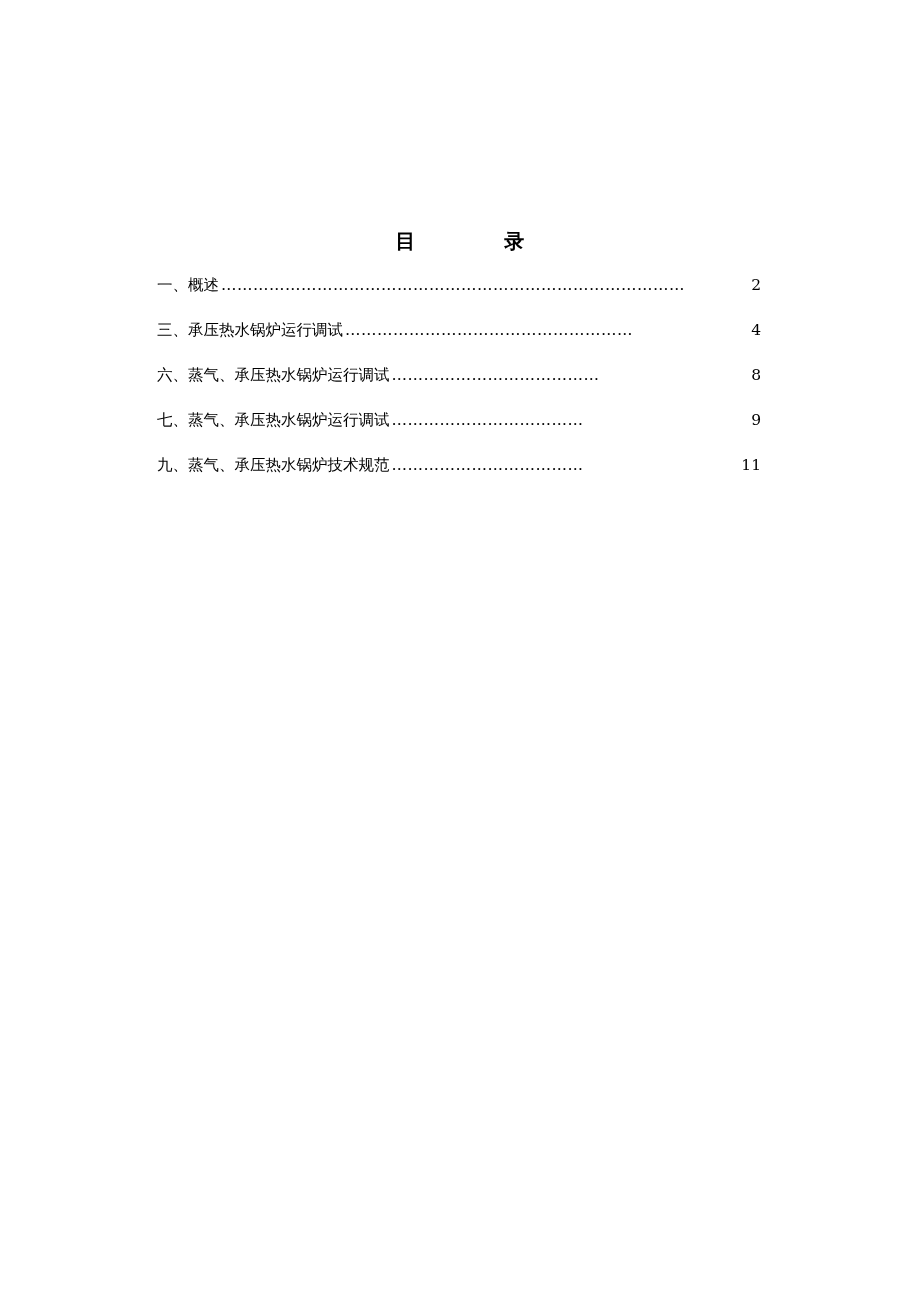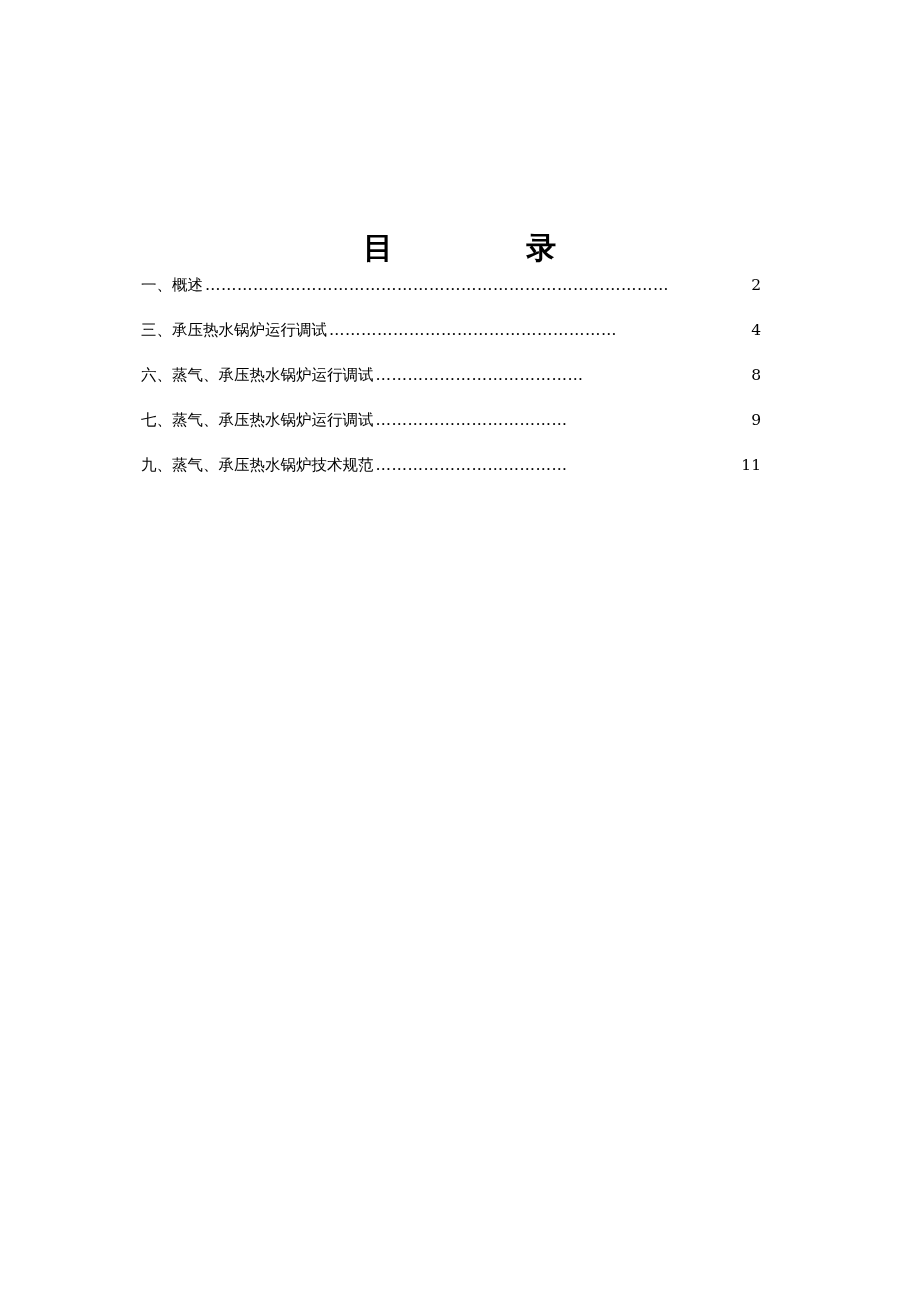--- a/index.html
+++ b/index.html
@@ -22,40 +22,41 @@
     box-sizing: border-box;
   }
   .doc-title {
     position: absolute;
     top: 228px;
     left: 0;
     width: 920px;
     text-align: center;
     font-family: "DejaVu Serif", "Liberation Serif", serif;
     font-weight: bold;
-    font-size: 30px;
+    font-size: 20px;
     letter-spacing: 0.02em;
     color: #000000;
     white-space: pre;
   }
   .toc {
     position: absolute;
     top: 278px;
     left: 141px;
     width: 620px;
   }
   .toc-entry {
     display: flex;
     align-items: baseline;
     font-family: "DejaVu Serif", "Liberation Serif", serif;
     font-size: 15.5px;
     line-height: 1.0;
     height: 45px;
     color: #000000;
     white-space: nowrap;
+    margin-left: 16px;
   }
   .toc-label {
     flex: 0 0 auto;
   }
   .toc-leader {
     flex: 1 1 auto;
     overflow: hidden;
     white-space: nowrap;
     font-size: 15.5px;
     letter-spacing: 0.5px;

